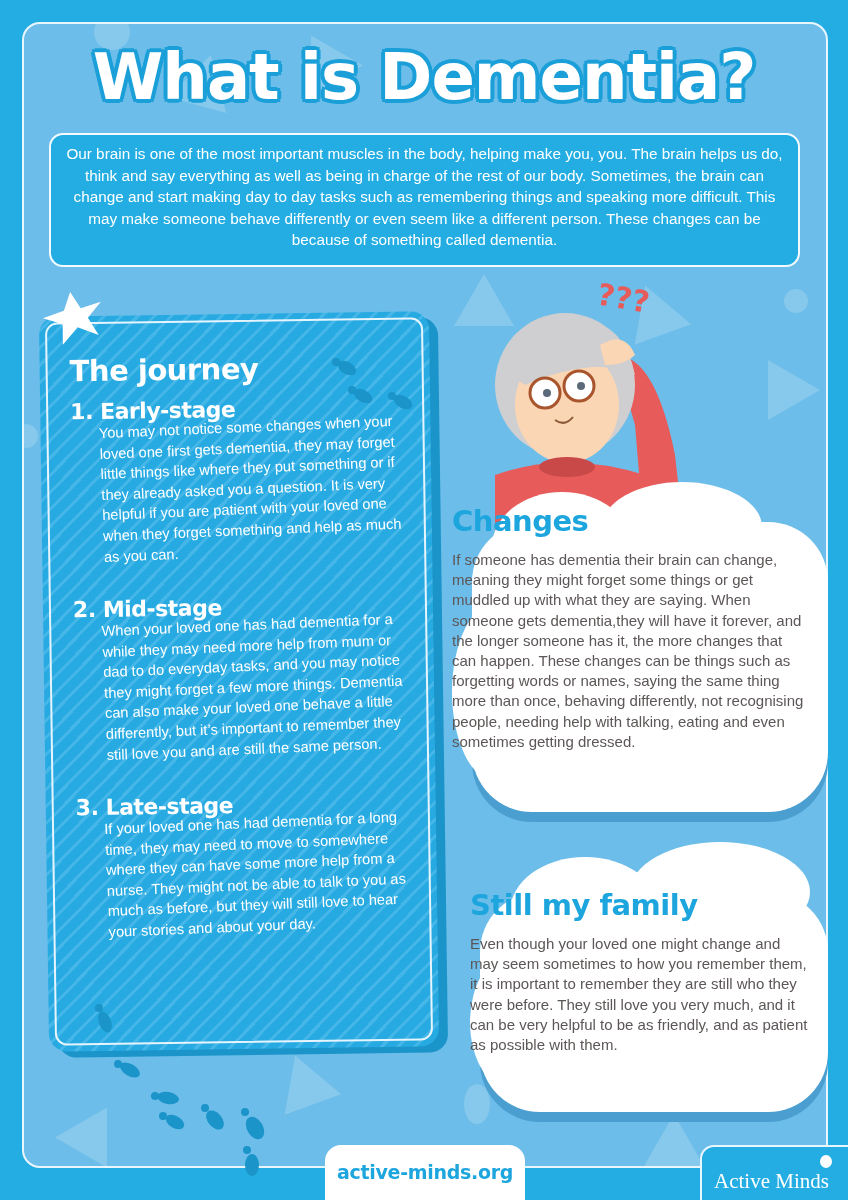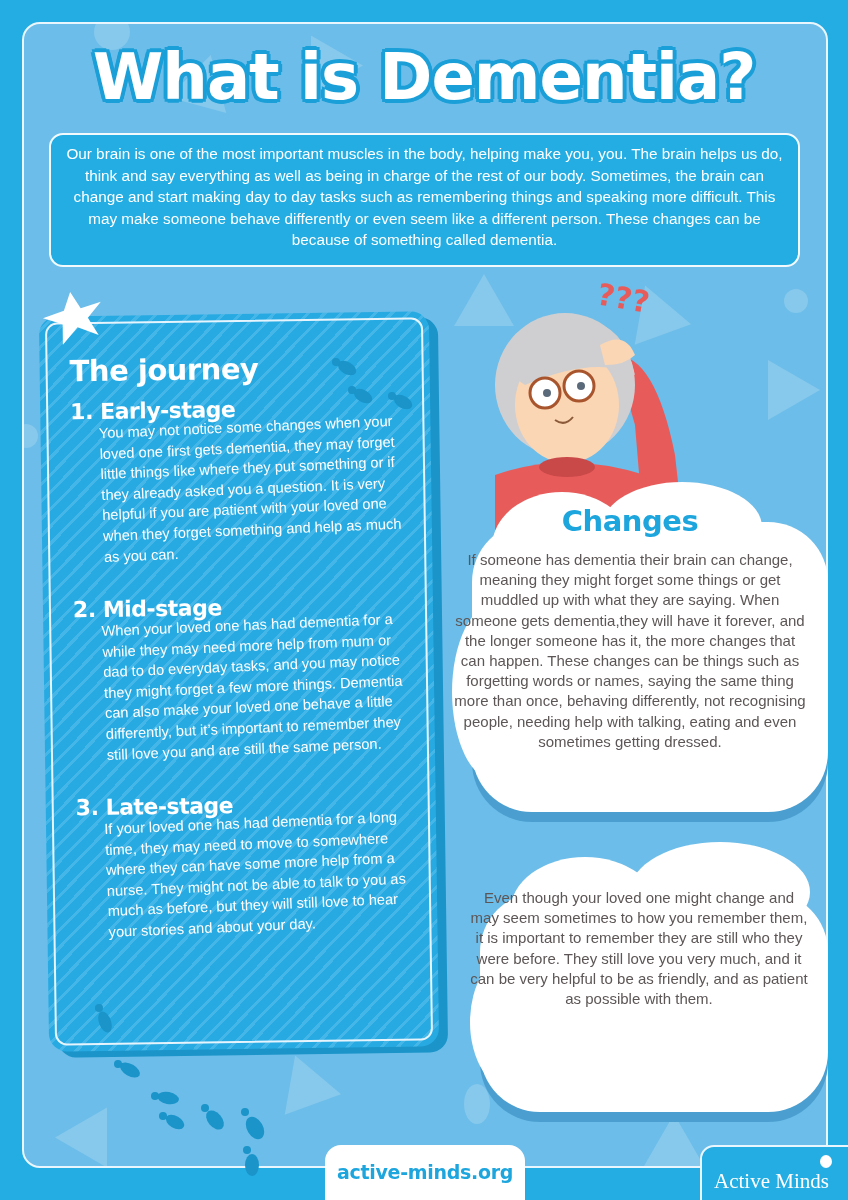--- a/index.html
+++ b/index.html
@@ -18,21 +18,21 @@
   .journey-inner{width:100%;height:100%;border:2px solid #e6f5fd;border-radius:12px;padding:30px 20px 0 22px;color:#fff}
   .journey h2{font-family:"DejaVu Sans",sans-serif;font-size:29px;font-weight:bold;letter-spacing:-.5px;margin-bottom:12px}
   .stage h3{font-family:"DejaVu Sans",sans-serif;font-size:22px;font-weight:bold;letter-spacing:-.5px;line-height:24px}
   .stage p{font-size:14.6px;line-height:20.6px;padding-left:28px;transform:rotate(-1.6deg);transform-origin:left top}
   .stage{margin-bottom:28px}
   .star{position:absolute;left:38px;top:290px}
   .steps{position:absolute}
   .changes-box{position:absolute;left:452px;top:482px;width:376px;height:340px}
   .family-box{position:absolute;left:470px;top:852px;width:358px;height:260px}
   .cloud-body{position:absolute;background:#fff;border-radius:60px}
-  .cloud-text{position:absolute;text-align:center;color:#5d5656}
+  .cloud-text{position:absolute;text-align:left;color:#5d5656}
   .cloud-text h2{font-family:"DejaVu Sans",sans-serif;color:#1da5de;font-weight:bold;font-size:29px;letter-spacing:-.5px;margin-bottom:12px}
   .cloud-text p{font-size:15px;line-height:20.2px}
   .url{position:absolute;left:325px;top:1145px;width:200px;height:70px;background:#fff;border-radius:16px;color:#1da5de;font-family:"DejaVu Sans",sans-serif;font-weight:bold;font-size:19px;text-align:center;padding-top:16px;letter-spacing:-.3px}
   .logo{position:absolute;left:700px;top:1145px;width:160px;height:70px;background:#23ade3;border:2px solid #eaf6fd;border-radius:14px 0 0 0;color:#fff;font-family:"Liberation Serif",serif;font-size:21px;padding:22px 0 0 12px}
   .logo-dot{position:absolute;left:118px;top:8px;width:12px;height:13px;border-radius:50%;background:#fff}
 </style>
 </head>
 <body>
 
 <div class="panel">
@@ -134,20 +134,21 @@
     <p>If someone has dementia their brain can change, meaning they might forget some things or get muddled up with what they are saying. When someone gets dementia,they will have it forever, and the longer someone has it, the more changes that can happen. These changes can be things such as forgetting words or names, saying the same thing more than once, behaving differently, not recognising people, needing help with talking, eating and even sometimes getting dressed.</p>
   </div>
 </div>
 
 <div class="family-box">
   <div class="cloud-body" style="left:10px;top:40px;width:348px;height:220px;box-shadow:0 10px 0 #4a9fd0"></div>
   <div class="cloud-body" style="left:40px;top:5px;width:150px;height:110px;border-radius:50%"></div>
   <div class="cloud-body" style="left:160px;top:-10px;width:180px;height:100px;border-radius:50%"></div>
   <div class="cloud-body" style="left:0;top:100px;width:90px;height:140px;border-radius:50%"></div>
   <div class="cloud-text" style="left:0;top:36px;width:338px">
+    <h2>Still my family</h2>
     <p>Even though your loved one might change and may seem sometimes to how you remember them, it is important to remember they are still who they were before. They still love you very much, and it can be very helpful to be as friendly, and as patient as possible with them.</p>
   </div>
 </div>
 
 <a class="url">active-minds.org</a>
 
 <div class="logo">
   <span class="logo-dot"></span>
   <span>Active Minds</span>
 </div>

